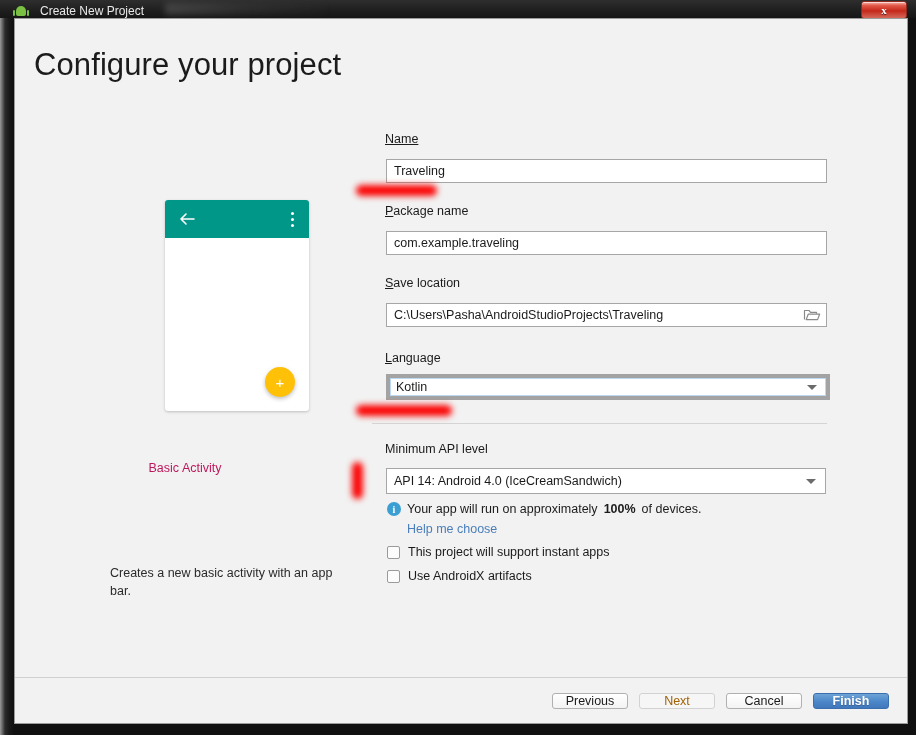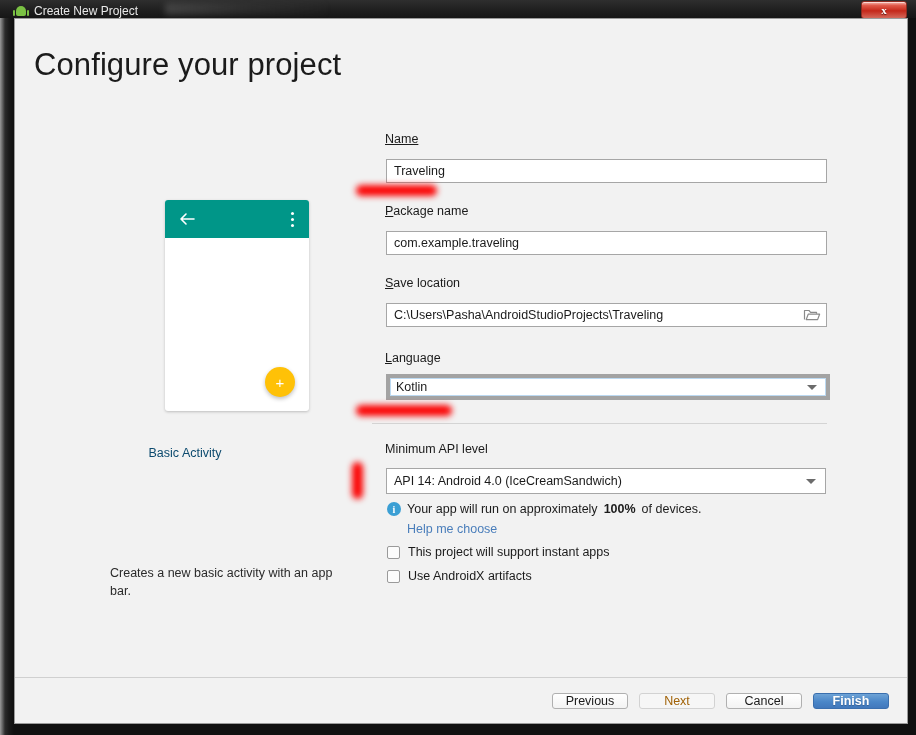--- a/index.html
+++ b/index.html
@@ -36,21 +36,21 @@
     height: 18px;
     background: linear-gradient(180deg, #2e2e2e 0%, #1e1e1e 60%, #161616 100%);
   }
   .title-left {
     position: absolute;
     left: 14px;
     top: 0px;
     height: 21px;
     display: flex;
     align-items: center;
-    gap: 6px;
+    gap: 12px;
   }
   .android-icon {
     width: 14px;
     height: 11px;
     position: relative;
     display: inline-block;
   }
   .android-icon .head {
     position: absolute;
     left: 2px; top: 1px;
@@ -194,25 +194,25 @@
     align-items: center;
     justify-content: center;
     color: #ffffff;
     font-size: 15px;
     line-height: 1;
     cursor: pointer;
   }
   .preview-caption {
     position: absolute;
     left: 0px;
-    top: 257px;
+    top: 272px;
     width: 340px;
     text-align: center;
     font-size: 12.5px;
-    color: #0c4a6e;
+    color: #be185d;
   }
   .preview-desc {
     position: absolute;
     left: 95px;
     top: 375px;
     width: 243px;
     font-size: 12.5px;
     color: #2a2a2a;
     line-height: 1.45;
   }

